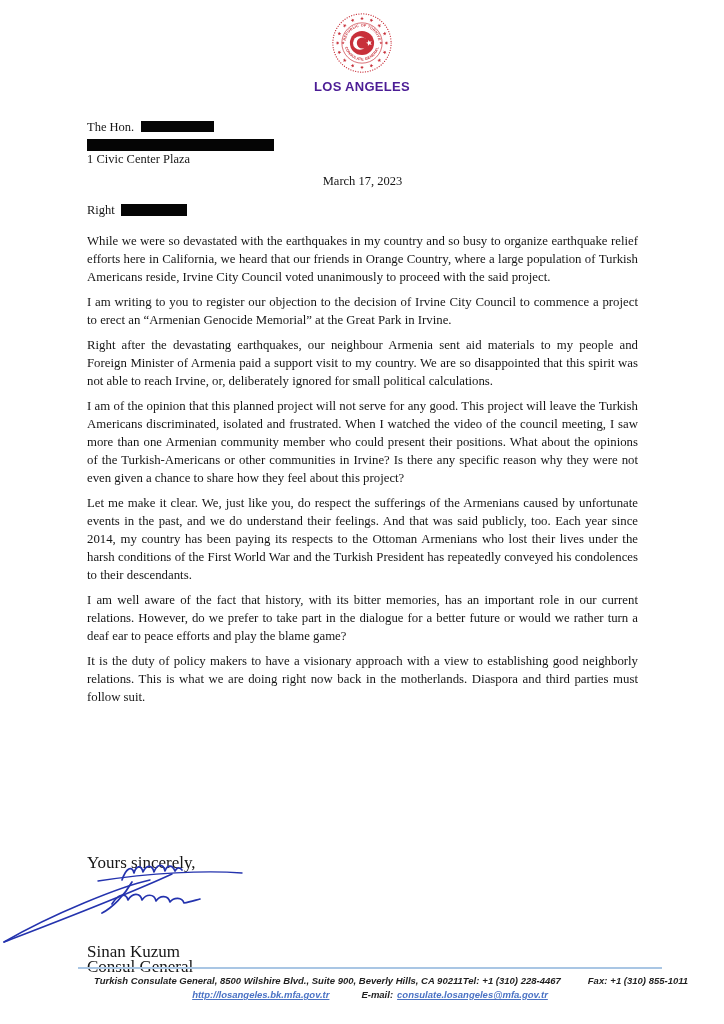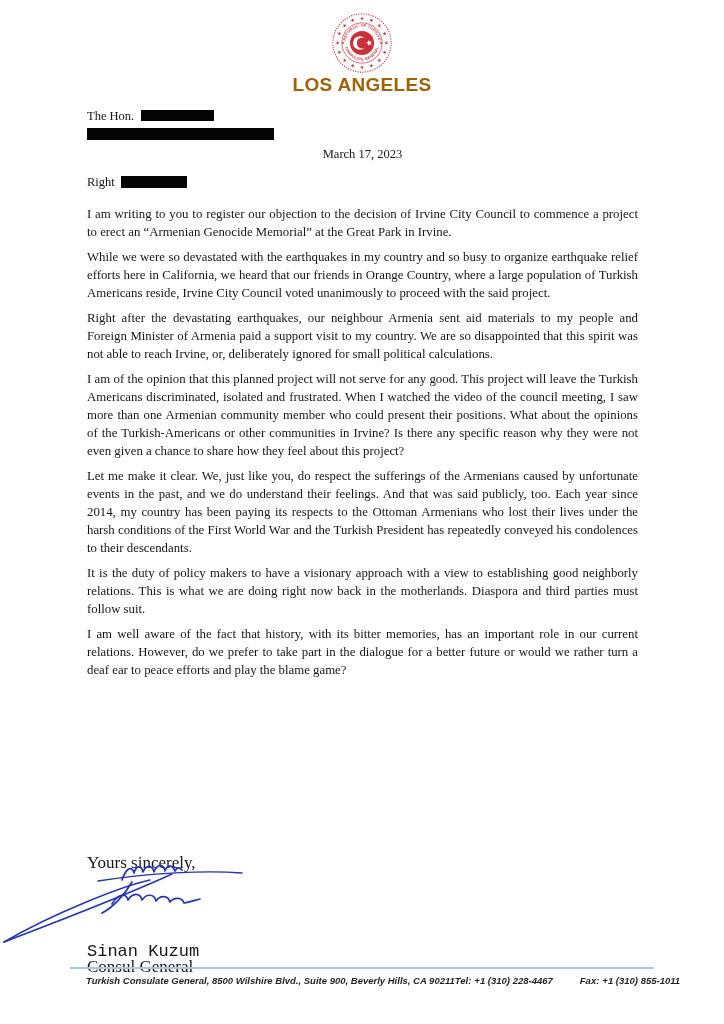--- a/index.html
+++ b/index.html
@@ -5,44 +5,44 @@
 <style>
   html,body { margin:0; padding:0; }
   body { width:724px; height:1024px; background:#ffffff; position:relative; overflow:hidden;
          font-family:"Liberation Serif","DejaVu Serif",serif; color:#161616; }
 
   .page { position:absolute; inset:0; background:#ffffff; }
 
   
   .letterhead { position:absolute; top:12px; left:0; width:724px; text-align:center; }
   .seal { display:block; margin:0 auto; }
-  .city { font-family:"Liberation Sans",sans-serif; font-weight:700;
-          font-size:19px; letter-spacing:0.3px; color:#a16207; }
+  .city { margin-top:5px; font-family:"Liberation Sans",sans-serif; font-weight:700;
+          font-size:13px; letter-spacing:0.3px; color:#4c1d95; }
 
   
-  .letter { position:absolute; left:87px; top:109px; width:551px;
+  .letter { position:absolute; left:87px; top:120px; width:551px;
             font-size:12.5px; line-height:15.5px; }
   .redact { background:#050505; display:inline-block; }
   .redact-hon   { width:73px;  height:11px; margin-left:7px; vertical-align:-1px; }
   .redact-line2 { width:187px; height:12px; display:block; margin:3px 0 1px; }
   .redact-dear  { width:66px;  height:12px; margin-left:6px; vertical-align:-2px; }
 
   .date-row { text-align:center; margin-top:7px; }
   .greeting { margin-top:13px; }
 
   .body-text { margin-top:14px; }
   .body-text p { margin:0 0 7px 0; text-align:justify; font-size:12.8px; line-height:18px; }
 
   
   .closing { position:absolute; left:87px; top:855px; font-size:17px; line-height:15.5px; }
-  .signer-name { margin-top:73px;font-family:Liberation Mono, monospace; }
+  .signer-name { margin-top:73px; }
   .signature-svg { position:absolute; left:0; top:858px; pointer-events:none; }
 
   
-  .footer { position:absolute; left:70px; top:967px; width:584px;
+  .footer { position:absolute; left:78px; top:967px; width:584px;
             font-family:"Liberation Sans",sans-serif; font-style:italic; font-weight:700;
             font-size:9.5px; color:#1f1f1f; }
   .footer-rule { height:2px; background:#a9c6e4; }
   .footer-line1 { display:flex; align-items:baseline; margin:6px 14px 0 16px; white-space:nowrap; }
   .tel-group { margin-left:auto; }
   .fax-group { margin-left:27px; }
   .footer-label { margin-right:3px; }
   .footer-line2 { display:flex; justify-content:center; gap:32px; margin-top:3px; white-space:nowrap; }
   .footer a { color:#4a72c4; text-decoration:underline; }
   .email-group .footer-label { margin-right:4px; }
@@ -103,36 +103,37 @@
     <div class="city">LOS ANGELES</div>
   </div>
 
   <div class="letter">
 
     <div>
       <div>
         <span>The Hon.</span><span class="redact redact-hon"></span>
       </div>
       <span class="redact redact-line2"></span>
+      <div>1 Civic Center Plaza</div>
     </div>
 
     <div class="date-row">March 17, 2023</div>
 
     <div class="greeting">
       <span>Right</span><span class="redact redact-dear"></span>
     </div>
 
     <div class="body-text">
+      <p>While we were so devastated with the earthquakes in my country and so busy to organize earthquake relief efforts here in California, we heard that our friends in Orange Country, where a large population of Turkish Americans reside, Irvine City Council voted unanimously to proceed with the said project.</p>
       <p>I am writing to you to register our objection to the decision of Irvine City Council to commence a project to erect an “Armenian Genocide Memorial” at the Great Park in Irvine.</p>
-      <p>While we were so devastated with the earthquakes in my country and so busy to organize earthquake relief efforts here in California, we heard that our friends in Orange Country, where a large population of Turkish Americans reside, Irvine City Council voted unanimously to proceed with the said project.</p>
       <p>Right after the devastating earthquakes, our neighbour Armenia sent aid materials to my people and Foreign Minister of Armenia paid a support visit to my country. We are so disappointed that this spirit was not able to reach Irvine, or, deliberately ignored for small political calculations.</p>
       <p>I am of the opinion that this planned project will not serve for any good. This project will leave the Turkish Americans discriminated, isolated and frustrated. When I watched the video of the council meeting, I saw more than one Armenian community member who could present their positions. What about the opinions of the Turkish-Americans or other communities in Irvine? Is there any specific reason why they were not even given a chance to share how they feel about this project?</p>
       <p>Let me make it clear. We, just like you, do respect the sufferings of the Armenians caused by unfortunate events in the past, and we do understand their feelings. And that was said publicly, too. Each year since 2014, my country has been paying its respects to the Ottoman Armenians who lost their lives under the harsh conditions of the First World War and the Turkish President has repeatedly conveyed his condolences to their descendants.</p>
+      <p>I am well aware of the fact that history, with its bitter memories, has an important role in our current relations. However, do we prefer to take part in the dialogue for a better future or would we rather turn a deaf ear to peace efforts and play the blame game?</p>
       <p>It is the duty of policy makers to have a visionary approach with a view to establishing good neighborly relations. This is what we are doing right now back in the motherlands. Diaspora and third parties must follow suit.</p>
-      <p>I am well aware of the fact that history, with its bitter memories, has an important role in our current relations. However, do we prefer to take part in the dialogue for a better future or would we rather turn a deaf ear to peace efforts and play the blame game?</p>
     </div>
   </div>
 
   <div class="closing">
     <div>Yours sincerely,</div>
     <div class="signer-name">Sinan Kuzum</div>
     <div>Consul General</div>
   </div>
 
   <svg class="signature-svg" width="252" height="88" viewBox="0 0 252 88">
@@ -154,15 +155,21 @@
     <div class="footer-rule"></div>
     <div class="footer-line1">
       <span>Turkish Consulate General, 8500 Wilshire Blvd., Suite 900, Beverly Hills, CA 90211</span>
       <span class="tel-group">
         <span class="footer-label">Tel:</span><span>+1 (310) 228-4467</span>
       </span>
       <span class="fax-group">
         <span class="footer-label">Fax:</span><span>+1 (310) 855-1011</span>
       </span>
     </div>
+    <div class="footer-line2">
+      <a href="#">http://losangeles.bk.mfa.gov.tr</a>
+      <span class="email-group">
+        <span class="footer-label">E-mail:</span><a href="#">consulate.losangeles@mfa.gov.tr</a>
+      </span>
+    </div>
   </div>
 
 </div>
 
 </body></html>

